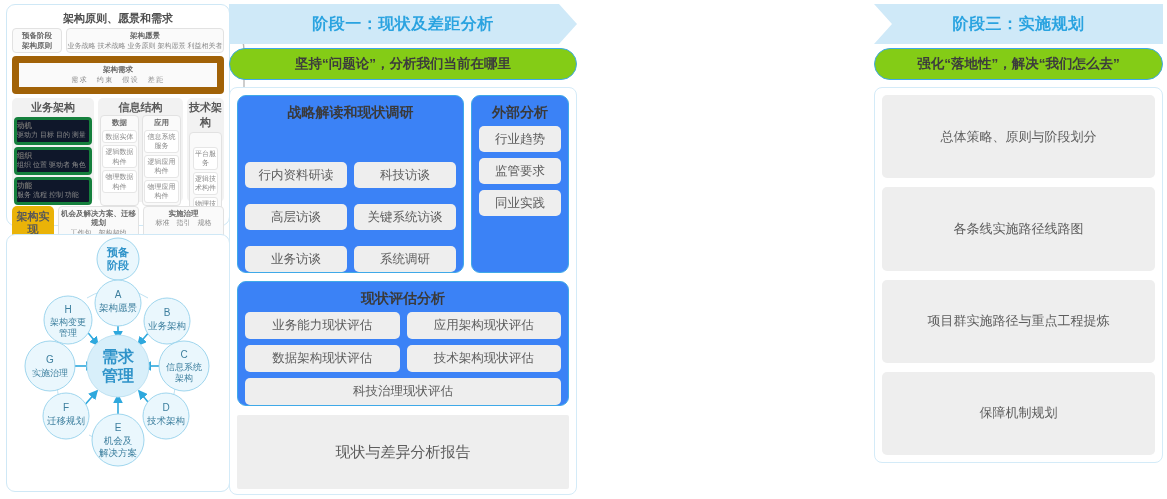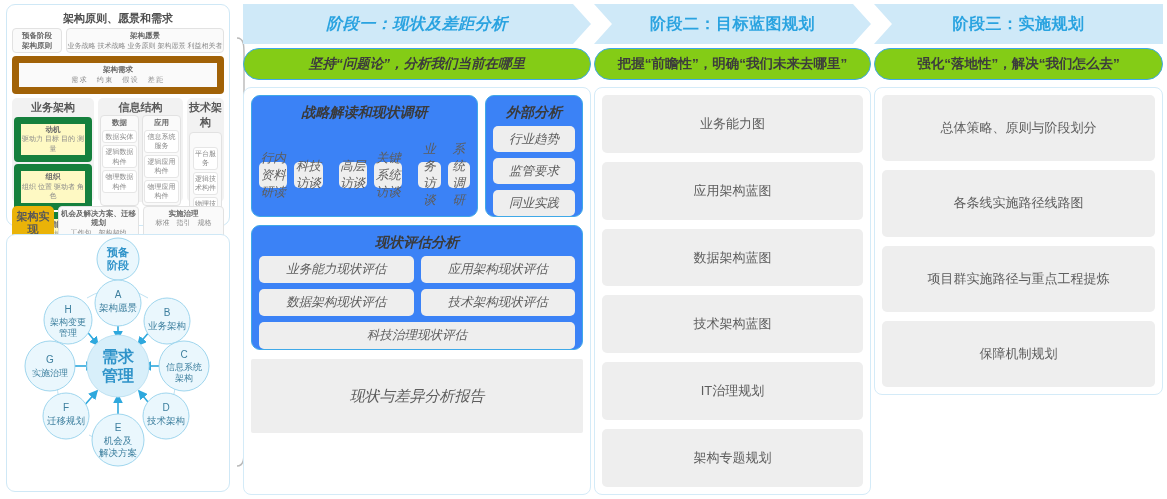--- a/index.html
+++ b/index.html
@@ -13,21 +13,21 @@
   #root{position:relative;width:1167px;height:499px;}
 
   
   .left-col{position:absolute;left:6px;top:4px;width:226px;height:492px;}
 
   .togaf-panel{
     position:absolute;left:0;top:0;width:224px;height:222px;
     border:1px solid #cfe8f6;border-radius:9px;background:#fff;
     box-sizing:border-box;padding:5px 5px 4px 5px;
   }
-  .subbox{background:#fef9c3;border:7px solid #15803d;border-radius:4px;text-align:center;color:#7a7a7a;}
+  .subbox{background:#0f172a;border:3px solid #15803d;border-radius:4px;color:#7a7a7a;}
 
   .tg-head{height:17px;line-height:17px;font-size:11px;font-weight:bold;color:#4f4f4f;text-align:center;}
   .tg-row1{display:flex;gap:4px;margin-top:1px;}
   .tg-prep{width:48px;padding:2px 0;font-size:7.5px;line-height:9.5px;font-weight:bold;color:#6b6b6b;text-align:center;
            background:#fafafa;border:1px solid #e2e2e2;border-radius:4px;}
   .tg-vision{flex:1;padding:2px 0;background:#fafafa;border:1px solid #e2e2e2;border-radius:4px;text-align:center;}
   .tg-vision .t{font-size:7.5px;font-weight:bold;color:#6b6b6b;line-height:9.5px;}
   .tg-vision .s{font-size:7px;color:#8a8a8a;line-height:9.5px;}
   .tg-req{margin-top:3px;padding:2px 0;background:#fafafa;border:7px solid #a16207;border-radius:4px;text-align:center;}
   .tg-req .t{font-size:7.5px;font-weight:bold;color:#6b6b6b;line-height:9.5px;}
@@ -61,21 +61,21 @@
     position:absolute;left:0;top:230px;width:224px;height:258px;
     border:1px solid #cfe8f6;border-radius:9px;background:#fff;box-sizing:border-box;
   }
   .adm-svg{position:absolute;left:0;top:0;}
 
   
   .brace{position:absolute;left:228px;top:32px;}
 
   
   .phase{position:absolute;top:4px;}
-  .ph1{left:243px;width:348px;font-style:italic;}
+  .ph1{left:229px;width:348px;}
   .ph2{left:594px;width:277px;}
   .ph3{left:874px;width:289px;}
 
   .ph-banner{position:relative;height:40px;}
   .ph-banner svg{position:absolute;left:0;top:0;}
   .ph-banner .ttl{
     position:absolute;left:0;top:0;width:100%;height:40px;
     display:flex;align-items:center;justify-content:center;
     font-size:16px;font-weight:bold;color:#2aa3e0;letter-spacing:.5px;
   }
@@ -83,34 +83,34 @@
     margin-top:4px;height:32px;border:1.4px solid #3fa9e8;border-radius:16px;background:#84cc16;
     display:flex;align-items:center;justify-content:center;
     font-size:13.5px;font-weight:bold;color:#3c3c3c;box-sizing:border-box;
   }
   .ph-body{
     margin-top:7px;border:1px solid #d4ebf8;border-radius:8px;background:#fff;box-sizing:border-box;
     padding:7px;
   }
   .ph1 .ph-body{height:408px;}
   .ph2 .ph-body{height:408px;display:flex;flex-direction:column;gap:9px;}
-  .ph3 .ph-body{height:308px;display:flex;flex-direction:column;gap:9px;}
+  .ph3 .ph-body{height:376px;display:flex;flex-direction:column;gap:9px;}
 
   
   .grp{border:1.3px solid #3fa9e8;border-radius:9px;background:#3b82f6;box-sizing:border-box;padding:6px 7px 0;}
   .grp-ttl{font-size:14px;font-weight:bold;color:#3a3a3a;text-align:center;line-height:20px;margin-bottom:4px;}
   .tile{
     background:#eeeeee;border-radius:5px;color:#5d5d5d;font-size:12.5px;
     display:flex;align-items:center;justify-content:center;text-align:center;
     box-sizing:border-box;
   }
   .p1-top{display:flex;gap:7px;}
   .p1-left{flex:1;}
   .p1-right{width:98px;}
-  .p1-grid{display:flex;flex-direction:row;gap:16px;margin-top:40px;}
+  .p1-grid{display:flex;flex-direction:column;gap:16px;margin-top:40px;}
   .p1-grid .r{display:flex;gap:7px;}
   .p1-grid .r .tile{flex:1;height:26px;}
   .p1-right .tile{height:26px;width:100%;}
   .p1-right .col{display:flex;flex-direction:column;gap:6px;}
 
   .p1-mid{margin-top:8px;}
   .p1-mid .r{display:flex;gap:7px;margin-bottom:6px;}
   .p1-mid .r .tile{flex:1;height:27px;}
   .p1-mid .full{height:27px;width:100%;}
 
@@ -339,38 +339,20 @@
           <div class="tile">数据架构现状评估</div>
           <div class="tile">技术架构现状评估</div>
         </div>
         <div class="tile full">科技治理现状评估</div>
       </div>
 
       <div class="p1-report">现状与差异分析报告</div>
     </div>
   </div>
 
-  <div class="phase ph2">
-    <div class="ph-banner">
-      <svg width="277" height="40" viewBox="0 0 277 40">
-        <path d="M0,0 L259,0 L277,20 L259,40 L0,40 L18,20 Z" fill="#cfe9f8"></path>
-      </svg>
-      <div class="ttl">阶段二：目标蓝图规划</div>
-    </div>
-    <div class="ph-sub">把握“前瞻性”，明确“我们未来去哪里”</div>
-
-    <div class="ph-body">
-      <div class="tile">业务能力图</div>
-      <div class="tile">应用架构蓝图</div>
-      <div class="tile">数据架构蓝图</div>
-      <div class="tile">技术架构蓝图</div>
-      <div class="tile">IT治理规划</div>
-      <div class="tile">架构专题规划</div>
-    </div>
-  </div>
 
   <div class="phase ph3">
     <div class="ph-banner">
       <svg width="289" height="40" viewBox="0 0 289 40">
         <path d="M0,0 L289,0 L289,40 L0,40 L18,20 Z" fill="#cfe9f8"></path>
       </svg>
       <div class="ttl">阶段三：实施规划</div>
     </div>
     <div class="ph-sub">强化“落地性”，解决“我们怎么去”</div>
 

